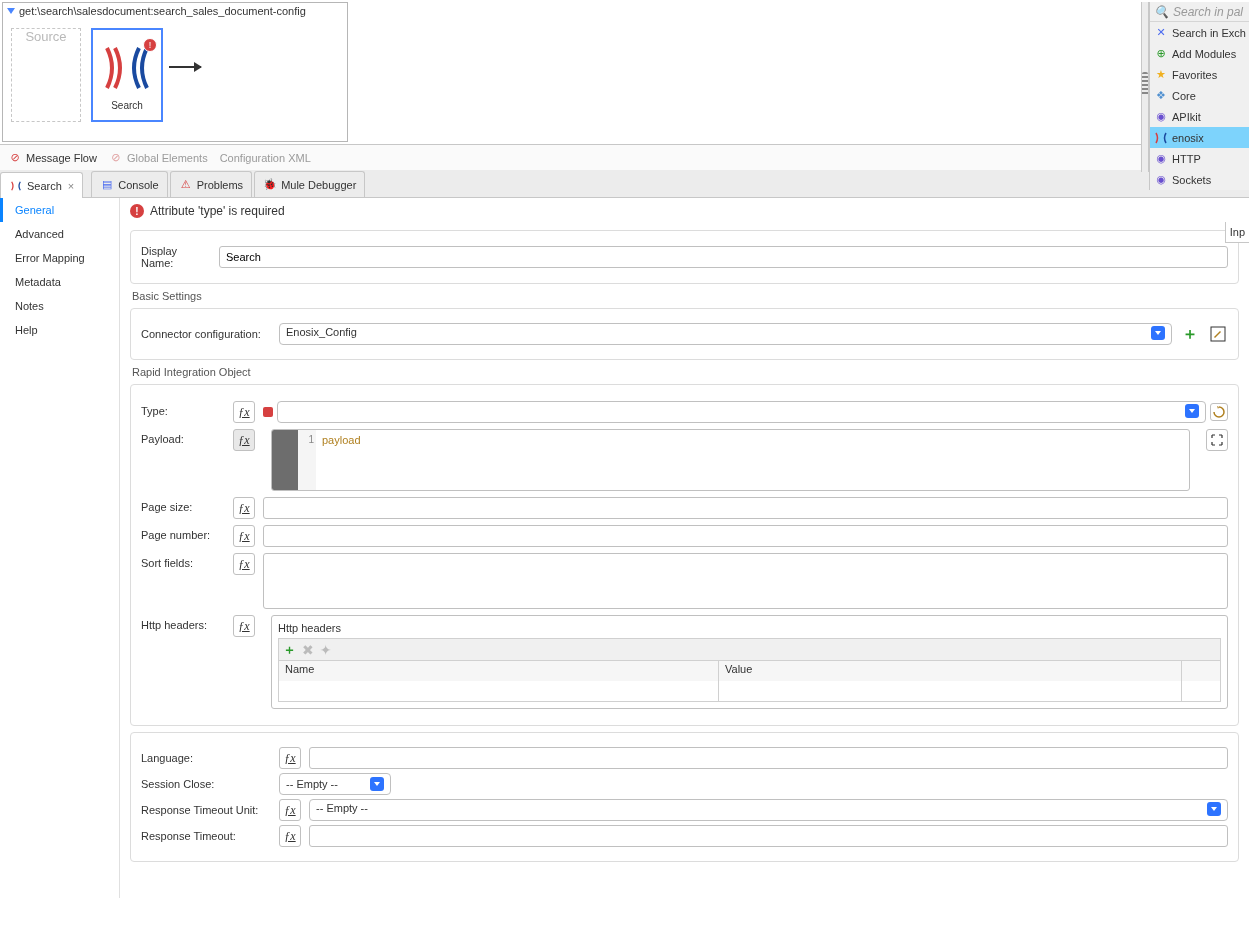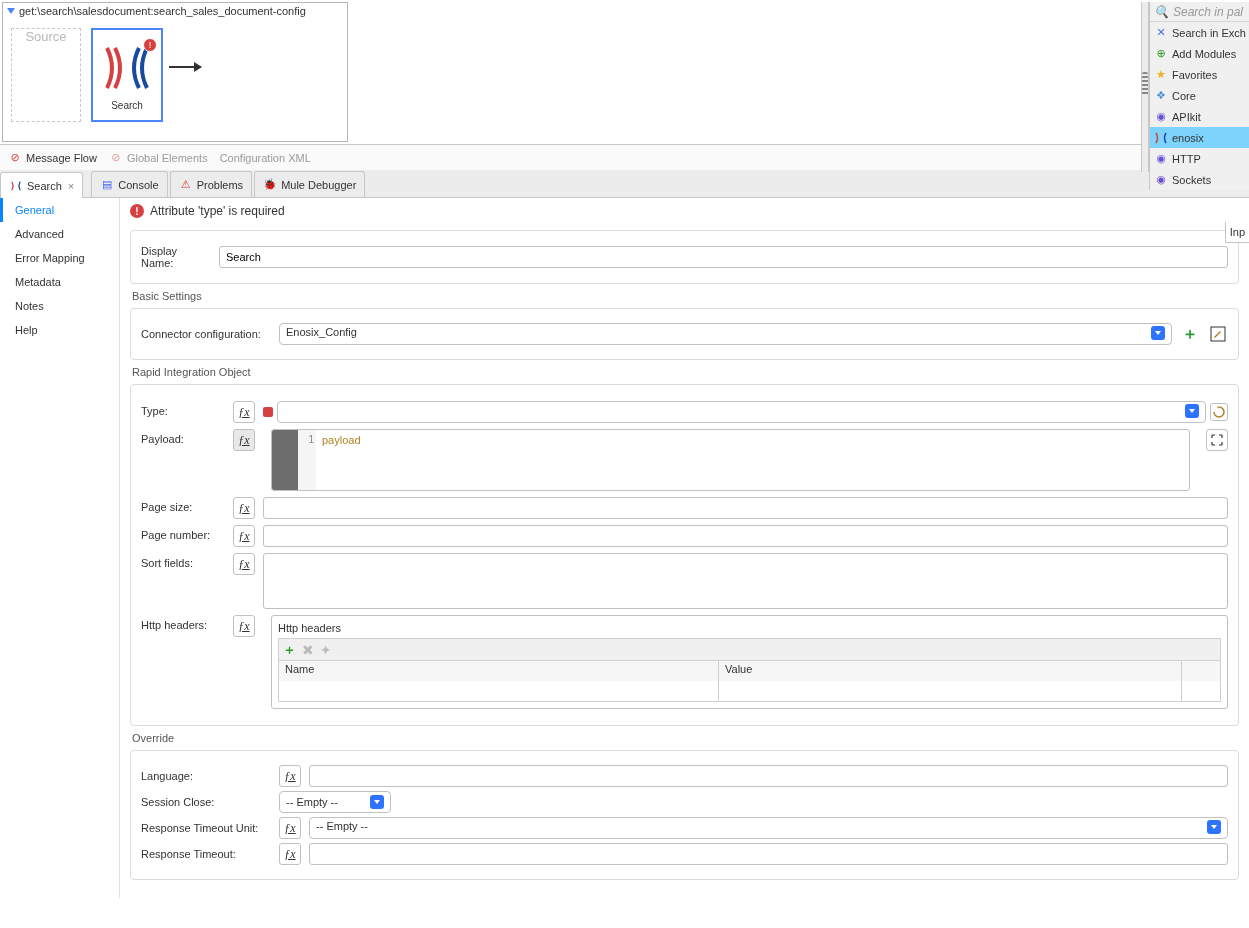--- a/index.html
+++ b/index.html
@@ -313,21 +313,20 @@
             <div class="hrow">
               <div class="hcell name"></div>
                 <div class="hcell value"></div>
                 <div class="hcell act"></div>
             </div>
           </div>
         </div>
       </div>
     </div>
 
-    <div style="margin:4px 12px;" class="section-title">Override</div>
     <div class="form-section">
       <div class="form-row">
         <label>Language:</label>
         <span class="fx-btn">ƒx</span>
         <input class="text-input" style="">
       </div>
       <div class="form-row">
         <label>Session Close:</label>
         <div class="small-select">
           <span>-- Empty --</span>

